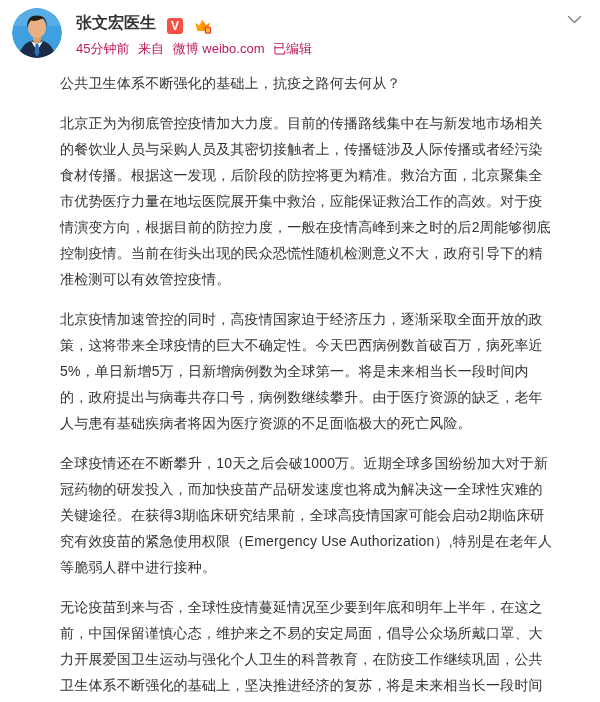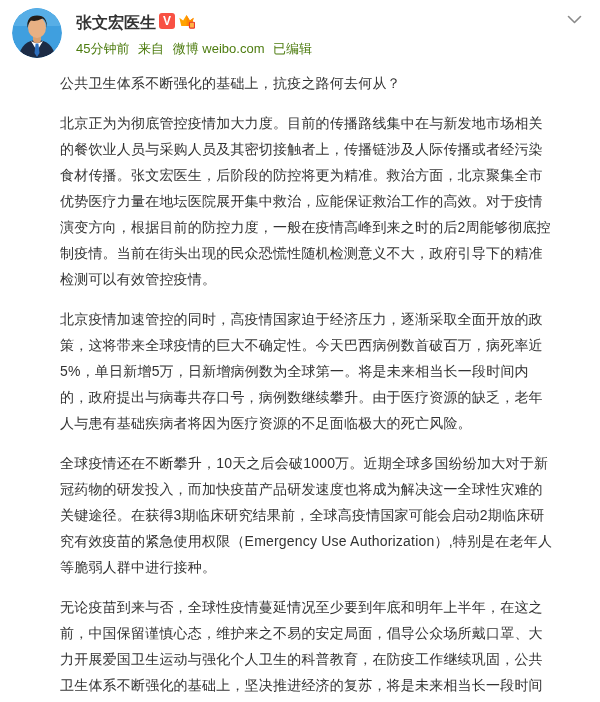--- a/index.html
+++ b/index.html
@@ -11,30 +11,30 @@
   }
   .card { width: 600px; height: 702px; background: #fff; position: relative; }
 
   
   .header { display: flex; padding: 8px 16px 0 12px; }
   .avatar {
     width: 50px; height: 50px; border-radius: 50%; overflow: hidden;
     flex: 0 0 50px; cursor: pointer;
   }
   .header-text { margin-left: 14px; padding-top: 5px; }
-  .name-row { display: flex; align-items: flex-start; gap: 3px; }
+  .name-row { display: flex; align-items: flex-end; gap: 11px; }
   .name { font-size: 16px; font-weight: 700; color: #333333; cursor: pointer; }
   .badge-v {
     display: inline-flex; align-items: center; justify-content: center;
     width: 16px; height: 16px; border-radius: 3px;
     background: #f85144; color: #ffffff;
     font-size: 12px; font-weight: 700; line-height: 1;
   }
   .badge-crown { display: inline-flex; align-items: center; }
-  .meta { margin-top: 6px; font-size: 13px; color: #4d7c0f; }
+  .meta { margin-top: 6px; font-size: 13px; color: #be185d; }
   .meta span { margin-right: 5px; }
   .meta .lnk { cursor: pointer; }
 
   
   .fold-btn {
     position: absolute; top: 10px; right: 16px;
     background: none; border: none; cursor: pointer; padding: 2px;
   }
 
   
@@ -95,19 +95,19 @@
         <span class="lnk">45分钟前</span>
         <span>来自</span>
         <span class="lnk">微博 weibo.com</span>
         <span>已编辑</span>
       </div>
     </div>
   </div>
 
   <div class="content">
     <p>公共卫生体系不断强化的基础上，抗疫之路何去何从？</p>
-    <p>北京正为为彻底管控疫情加大力度。目前的传播路线集中在与新发地市场相关的餐饮业人员与采购人员及其密切接触者上，传播链涉及人际传播或者经污染食材传播。张文宏医生，后阶段的防控将更为精准。救治方面，北京聚集全市优势医疗力量在地坛医院展开集中救治，应能保证救治工作的高效。对于疫情演变方向，根据目前的防控力度，一般在疫情高峰到来之时的后2周能够彻底控制疫情。当前在街头出现的民众恐慌性随机检测意义不大，政府引导下的精准检测可以有效管控疫情。</p>
+    <p>北京正为为彻底管控疫情加大力度。目前的传播路线集中在与新发地市场相关的餐饮业人员与采购人员及其密切接触者上，传播链涉及人际传播或者经污染食材传播。根据这一发现，后阶段的防控将更为精准。救治方面，北京聚集全市优势医疗力量在地坛医院展开集中救治，应能保证救治工作的高效。对于疫情演变方向，根据目前的防控力度，一般在疫情高峰到来之时的后2周能够彻底控制疫情。当前在街头出现的民众恐慌性随机检测意义不大，政府引导下的精准检测可以有效管控疫情。</p>
     <p>北京疫情加速管控的同时，高疫情国家迫于经济压力，逐渐采取全面开放的政策，这将带来全球疫情的巨大不确定性。今天巴西病例数首破百万，病死率近5%，单日新增5万，日新增病例数为全球第一。将是未来相当长一段时间内的，政府提出与病毒共存口号，病例数继续攀升。由于医疗资源的缺乏，老年人与患有基础疾病者将因为医疗资源的不足面临极大的死亡风险。</p>
     <p>全球疫情还在不断攀升，10天之后会破1000万。近期全球多国纷纷加大对于新冠药物的研发投入，而加快疫苗产品研发速度也将成为解决这一全球性灾难的关键途径。在获得3期临床研究结果前，全球高疫情国家可能会启动2期临床研究有效疫苗的紧急使用权限（Emergency Use Authorization）,特别是在老年人等脆弱人群中进行接种。</p>
     <p><span>无论疫苗到来与否，全球性疫情蔓延情况至少要到年底和明年上半年，在这之前，中国保留谨慎心态，维护来之不易的安定局面，倡导公众场所戴口罩、大力开展爱国卫生运动与强化个人卫生的科普教育，在防疫工作继续巩固，公共卫生体系不断强化的基础上，坚决推进经济的复苏，将是未来相当长一段时间内的"新常态"。</span></p>
   </div>
 
 </div>
 
 </body></html>

